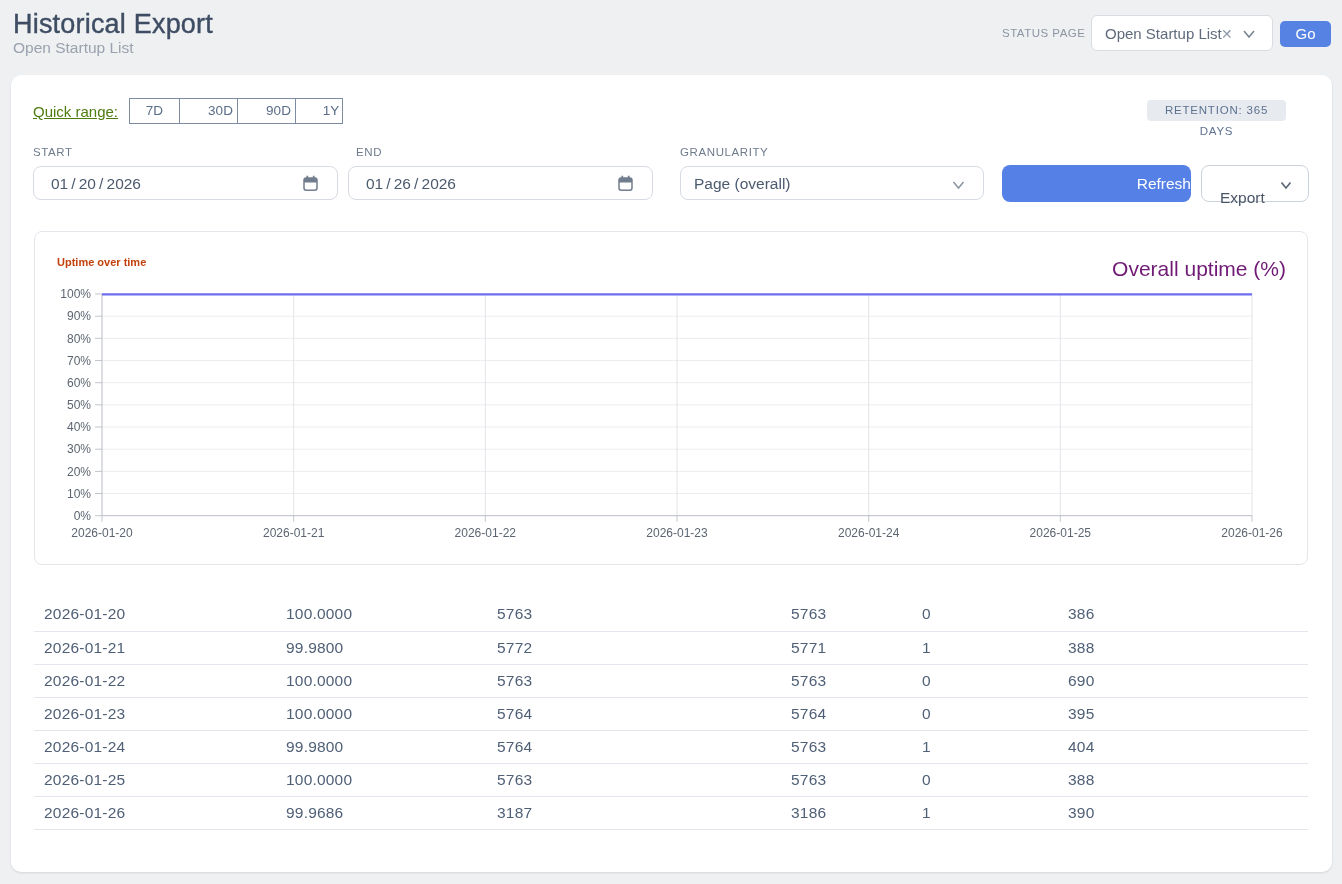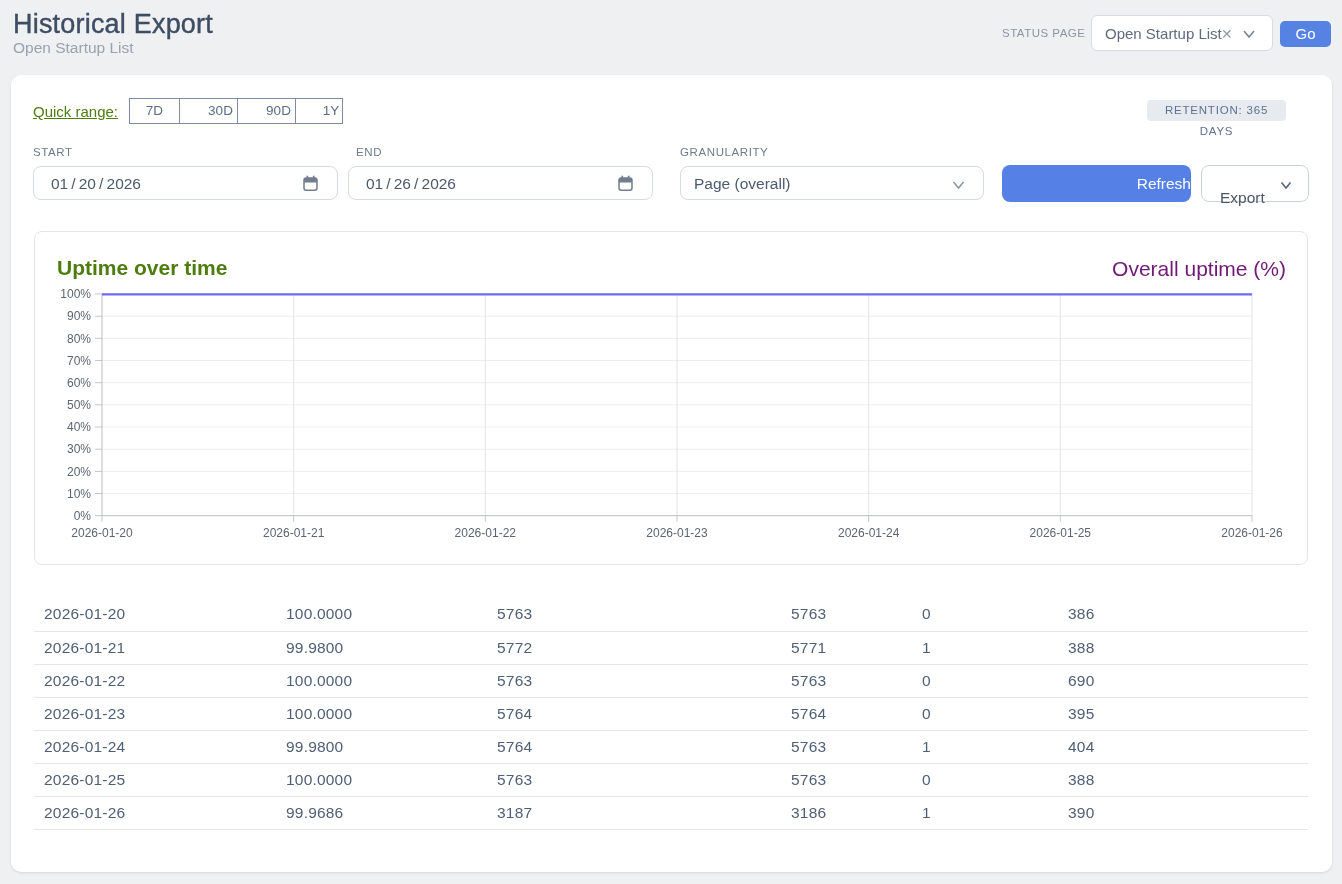--- a/index.html
+++ b/index.html
@@ -27,21 +27,21 @@
   .badge { left:1147px; top:100px; width:139px; height:21px; background:#e7ebf0; border-radius:4px; font-size:11.5px; font-weight:normal; letter-spacing:0.8px; color:#5d7190; text-align:center; line-height:21px; }
 
   .flabel { font-size:11.5px; letter-spacing:0.6px; color:#6e7b8c; top:146px; }
   .finput { top:166px; height:34px; background:#fff; border:1px solid #d6dbe2; border-radius:8px; }
   .finput .val { position:absolute; left:17px; top:8px; font-size:15.5px; color:#4c5a6e; }
   .refresh { left:1002px; top:165px; width:189px; height:37px; background:#5580e5; border-radius:8px; color:#fff; font-size:15.5px; text-align:right; line-height:37px; }
   .export  { left:1201px; top:165px; width:108px; height:37px; background:#fff; border:1px solid #ccd2da; border-radius:8px; color:#4a5568; font-size:15.5px; }
 
   
   .chartcard { left:34px; top:231px; width:1274px; height:334px; border:1px solid #e3e7ec; border-radius:8px; background:#fff; }
-  .ctitle { left:57px; top:256px; font-size:21px; font-weight:bold; color:#4d7c0f; }
+  .ctitle { left:57px; top:256px; font-size:11px; font-weight:bold; color:#c2410c; }
   .clegend { top:257px; right:56px; font-size:21px; color:#701a75; }
 
   
   table.data { position:absolute; left:34px; top:598px; width:1274px; border-collapse:collapse; table-layout:fixed; }
   table.data th { font-size:11.5px; letter-spacing:1px; color:#4d5c72; text-align:left; padding:0 0 9px 10px; border-bottom:1px solid #d9dee5; font-weight:bold; }
   table.data td { font-size:15.5px; letter-spacing:0.2px; color:#4f5f76; padding:0 0 0 10px; height:33px; border-bottom:1px solid #e3e7ed; }
 </style>
 </head>
 <body>
   <div class="abs pgtitle">Historical Export</div>

